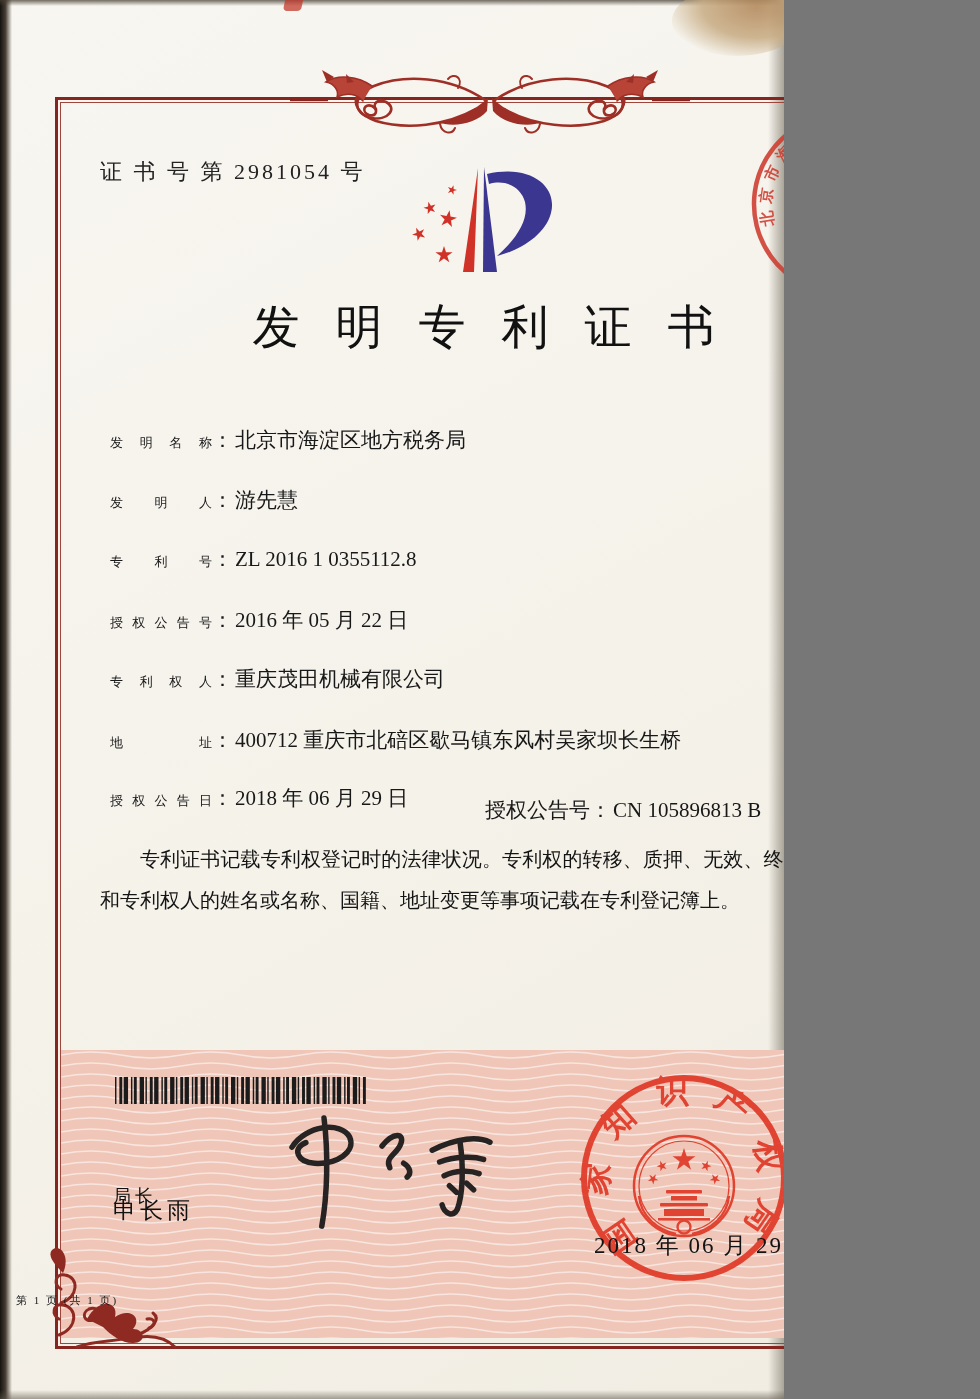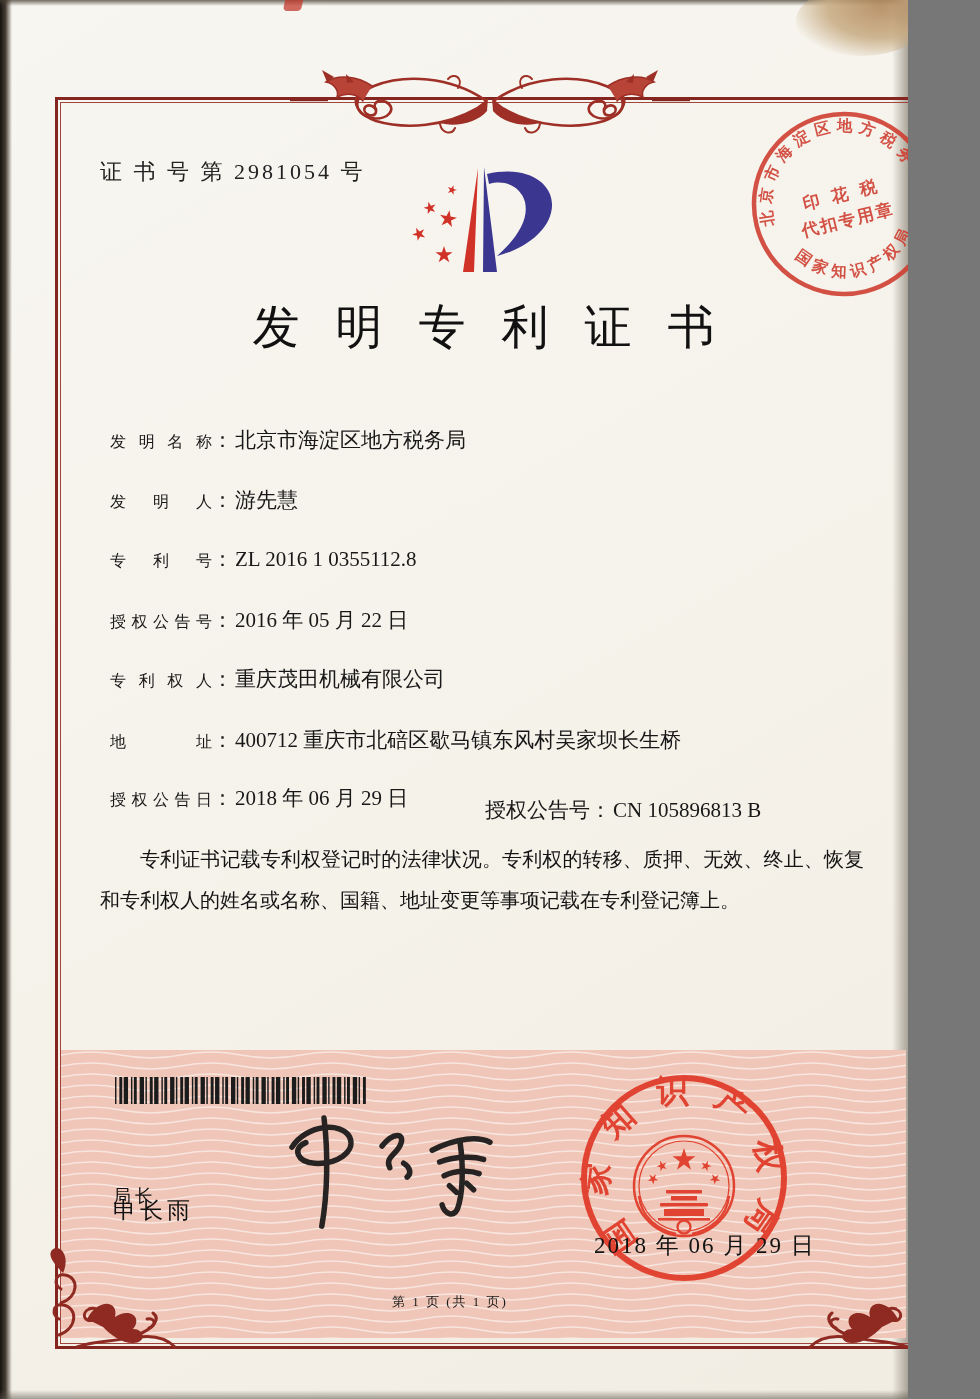--- a/index.html
+++ b/index.html
@@ -1,17 +1,17 @@
 <!DOCTYPE html>
 <html><head>
 <meta charset="utf-8">
 <style>
   html,body{margin:0;padding:0;background:#777;}
   .page{
-    position:relative;width:908px;height:1399px;overflow:hidden;
+    position:relative;width:784px;height:1399px;overflow:hidden;
     background:linear-gradient(150deg,#f8f6f1 0%,#f5f2ea 55%,#f1ede3 100%);
     font-family:"Liberation Serif","DejaVu Serif",serif;color:#1d1d1d;
   }
   
   .edge-left{position:absolute;left:0;top:0;width:12px;height:100%;
     background:linear-gradient(90deg,#15120f 0%,#463d33 45%,rgba(120,110,95,0) 100%);}
   .edge-top{position:absolute;left:0;top:0;width:100%;height:6px;
     background:linear-gradient(180deg,rgba(70,62,50,.75),rgba(70,62,50,0));}
   .edge-right{position:absolute;right:0;top:0;width:16px;height:100%;
     background:linear-gradient(270deg,#aaa498 0%,rgba(170,164,152,0) 100%);}
@@ -24,33 +24,33 @@
   
   .frame{position:absolute;left:55px;top:97px;width:857px;height:1246px;border:3px solid #84251f;}
   .frame-inner{position:absolute;inset:2px;border:1px solid #a0453c;}
   
   .pink-band{position:absolute;left:61px;top:1050px;width:845px;height:288px;}
   
   .certno{position:absolute;left:100px;top:157px;font-size:22px;letter-spacing:3px;color:#222;white-space:nowrap;}
   .title{position:absolute;left:55px;top:296px;width:857px;text-align:center;font-size:47px;font-weight:normal;
     letter-spacing:36px;transform:translateX(18px);color:#111;white-space:nowrap;}
   .row{position:absolute;left:110px;font-size:21px;color:#181818;white-space:nowrap;}
-  .flabel{display:inline-block;width:102px;font-size:16px;text-align:justify;text-align-last:justify;vertical-align:baseline;}
+  .flabel{display:inline-block;width:102px;font-size:13px;text-align:justify;text-align-last:justify;vertical-align:baseline;}
   .row .colon{margin:0 2px 0 0;}
   .grant-no{position:absolute;left:375px;top:0;margin-top:12px;}
   .paras{position:absolute;left:100px;top:839px;width:764px;font-size:20px;line-height:40.5px;
     color:#141414;text-align:justify;}
   .paras p{margin:0;text-indent:2em;}
   .barcode{position:absolute;left:115px;top:1077px;width:252px;height:27px;}
   .director-title{position:absolute;left:113px;top:1184px;font-size:18px;letter-spacing:4px;color:#111;}
   .director-name{position:absolute;left:113px;top:1195px;font-size:23px;letter-spacing:4px;color:#111;}
   .signature{position:absolute;left:263px;top:1110px;width:238px;height:128px;transform:rotate(-2deg);}
   .seal{position:absolute;left:572px;top:1062px;width:224px;height:234px;}
   .seal-date{position:absolute;left:594px;top:1230px;font-size:23px;letter-spacing:2px;color:#131313;white-space:nowrap;}
-  .footer{position:absolute;left:16px;top:1293px;width:868px;text-align:center;font-size:13px;
+  .footer{position:absolute;left:16px;top:1293px;width:868px;font-size:11px;
     letter-spacing:2px;color:#1b1b1b;}
   .tax-stamp{position:absolute;left:744px;top:104px;width:200px;height:200px;transform:rotate(-14deg);}
   .logo{position:absolute;left:398px;top:158px;width:168px;height:122px;}
   .ornament-top{position:absolute;left:290px;top:64px;width:400px;height:84px;}
   .corner-fl{position:absolute;width:132px;height:122px;}
   .corner-bl{left:47px;top:1235px;}
   .corner-br{left:806px;top:1235px;transform:scaleX(-1);}
 </style>
 </head>
 <body>

